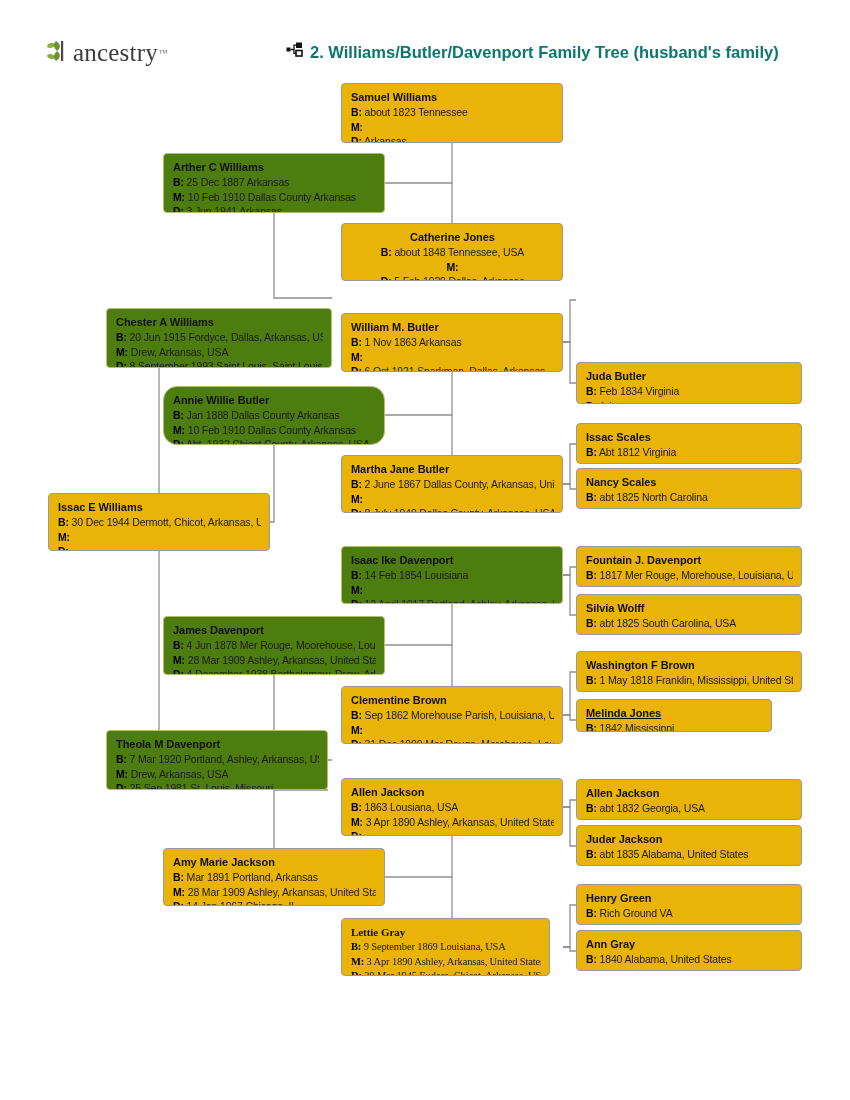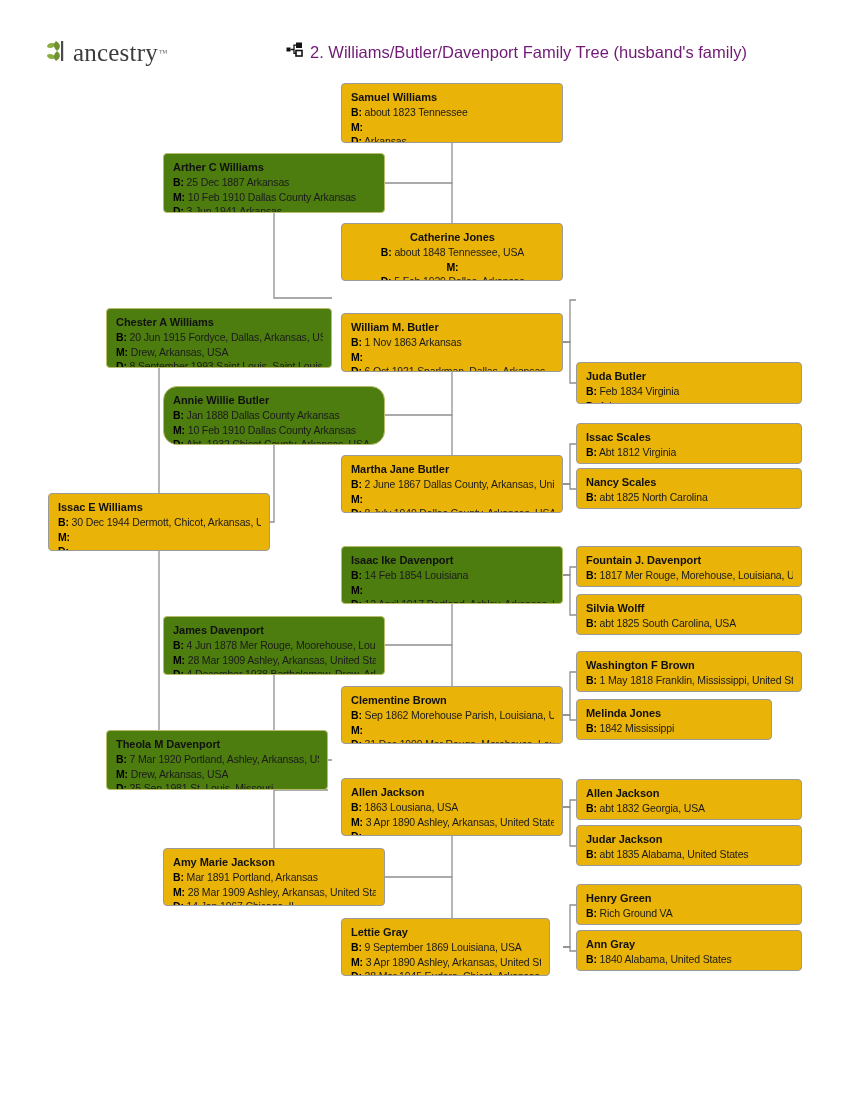--- a/index.html
+++ b/index.html
@@ -47,23 +47,24 @@
 
   #title-wrap {
     position: absolute;
     left: 286px; top: 42px;
     display: flex;
     align-items: center;
     gap: 7px;
   }
   #title-text {
     font-size: 16.5px;
-    color: #701a75;
+    color: #0f766e;
     white-space: nowrap;
     font-family: "Liberation Sans", sans-serif;
+    font-weight: bold;
   }
 
   
   #tree {
     position: absolute;
     left: 0; top: 0;
     width: 850px; height: 1100px;
   }
   #connectors {
     position: absolute;
@@ -257,21 +258,21 @@
       <div class="nm">Washington F Brown</div>
       <div class="fact"><b>B:</b> 1 May 1818 Franklin, Mississippi, United Stat...</div>
       <div class="fact"><b>D:</b> 23 Apr 1872 Mer Rouge, Morehouse, Louisi...</div>
     </div>
     <div class="node" style="left: 341px; top: 686px; width: 222px; height: 58px;">
       <div class="nm">Clementine Brown</div>
       <div class="fact"><b>B:</b> Sep 1862 Morehouse Parish, Louisiana, USA</div>
       <div class="fact"><b>M:</b></div>
       <div class="fact"><b>D:</b> 31 Dec 1909 Mer Rouge, Morehouse, Louisi...</div>
     </div>
-    <div class="node" style="left: 576px; top: 699px; width: 196px; height: 41px;">
+    <div class="node" style="left: 576px; top: 699px; width: 196px; height: 33px; text-decoration: underline;">
       <div class="nm">Melinda Jones</div>
       <div class="fact"><b>B:</b> 1842 Mississippi</div>
       <div class="fact"><b>D:</b> 1880 Mer Rouge, Moorehouse, Louisiana</div>
     </div>
     <div class="node hl" style="left: 106px; top: 730px; width: 222px; height: 60px;">
       <div class="nm">Theola M Davenport</div>
       <div class="fact"><b>B:</b> 7 Mar 1920 Portland, Ashley, Arkansas, USA</div>
       <div class="fact"><b>M:</b> Drew, Arkansas, USA</div>
       <div class="fact"><b>D:</b> 25 Sep 1981 St. Louis, Missouri</div>
     </div>
@@ -300,19 +301,19 @@
     <div class="node" style="left: 576px; top: 884px; width: 226px; height: 41px;">
       <div class="nm">Henry Green</div>
       <div class="fact"><b>B:</b> Rich Ground VA</div>
       <div class="fact"><b>D:</b></div>
     </div>
     <div class="node" style="left: 576px; top: 930px; width: 226px; height: 41px;">
       <div class="nm">Ann Gray</div>
       <div class="fact"><b>B:</b> 1840 Alabama, United States</div>
       <div class="fact"><b>D:</b></div>
     </div>
-    <div class="node" style="left: 341px; top: 918px; width: 209px; height: 58px;">
+    <div class="node" style="left: 341px; top: 918px; width: 209px; height: 58px; font-family: Liberation Serif, serif;">
       <div class="nm">Lettie Gray</div>
       <div class="fact"><b>B:</b> 9 September 1869 Louisiana, USA</div>
       <div class="fact"><b>M:</b> 3 Apr 1890 Ashley, Arkansas, United States</div>
       <div class="fact"><b>D:</b> 28 Mar 1945 Eudora, Chicot, Arkansas, USA</div>
     </div>
   </div>
 
 </body></html>

